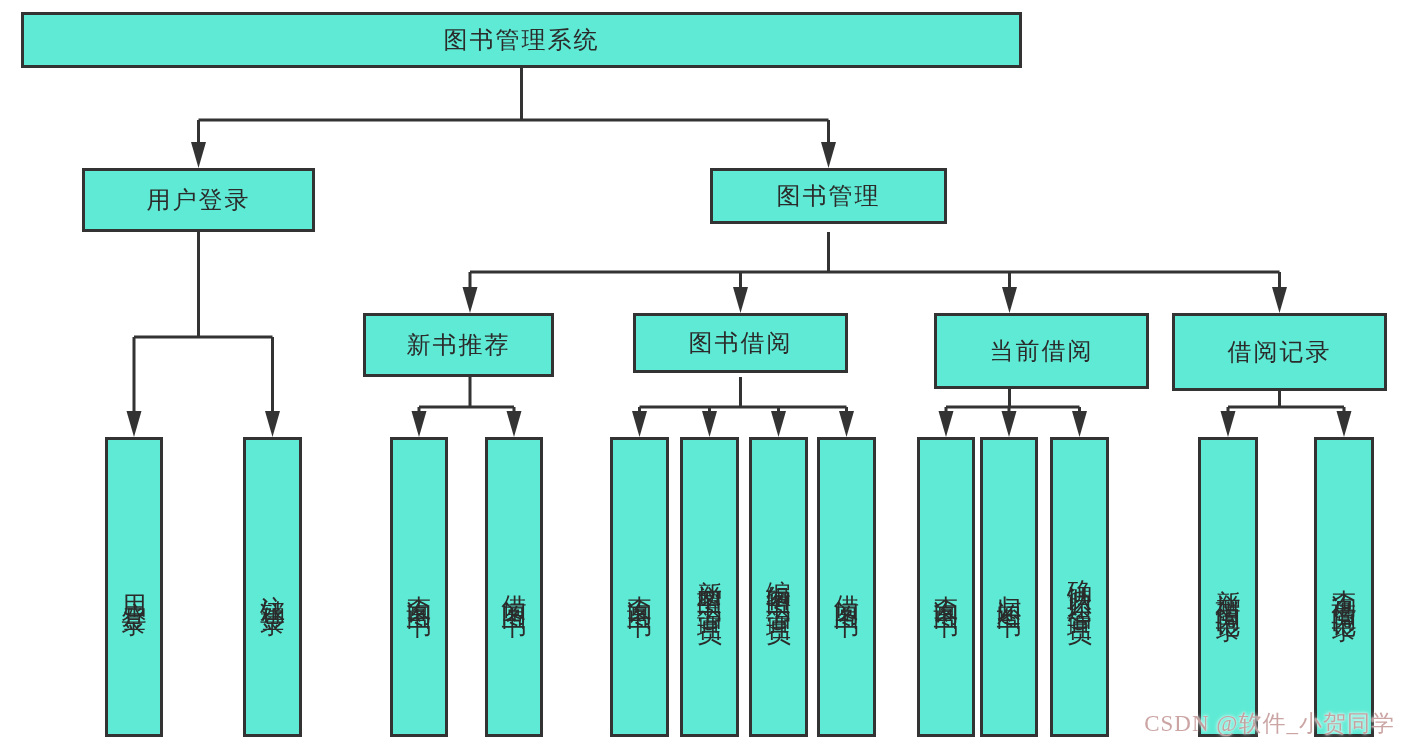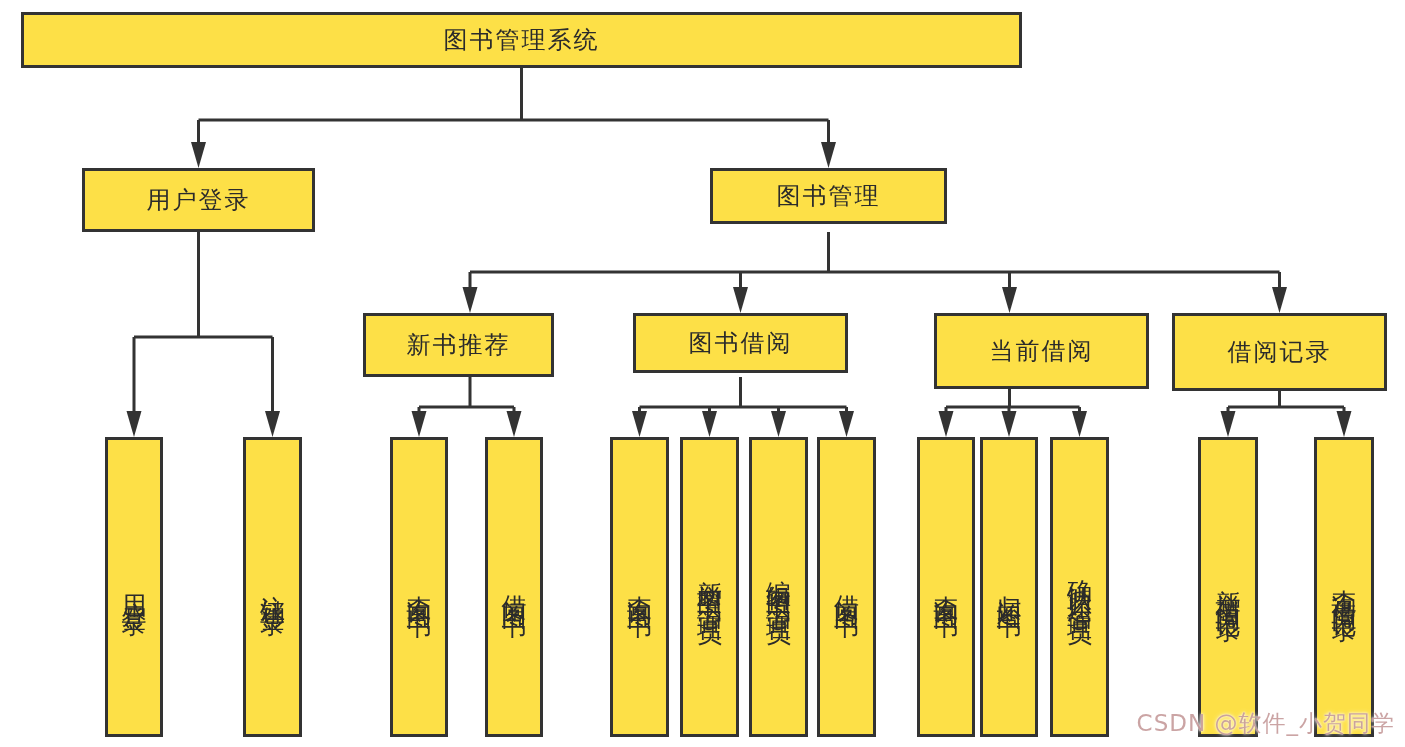--- a/index.html
+++ b/index.html
@@ -3,32 +3,32 @@
 <meta charset="utf-8">
 <style>
   * { margin:0; padding:0; box-sizing:border-box; }
   html,body { background:#ffffff; }
   body { font-family:"DejaVu Sans","Liberation Sans",sans-serif; color:#2b2b2b; }
   .stage { position:relative; width:1405px; height:747px; background:#ffffff; overflow:hidden; }
   .wires { position:absolute; left:0; top:0; width:1405px; height:747px; }
   .wires path { stroke:#333333; stroke-width:3; fill:none; }
   .wires polygon { fill:#333333; stroke:none; }
   .node {
-    position:absolute; background:#fde047; border:3px solid #333333;
+    position:absolute; background:#5eead4; border:3px solid #333333;
     display:flex; align-items:center; justify-content:center; z-index:2;
   }
   .h-label { font-size:24px; letter-spacing:2px; white-space:nowrap; }
   .v-label {
     writing-mode:vertical-rl; text-orientation:mixed;
     font-size:25px; letter-spacing:6px; line-height:1; white-space:nowrap;
   }
   .watermark {
     position:absolute; right:10px; bottom:8px; z-index:5;
     font-size:23px; letter-spacing:1px; color:#c9a0a0; opacity:0.95;
-    text-shadow:0 0 2px #ffffff, 0 0 4px #ffffff; white-space:nowrap;
+    text-shadow:0 0 2px #ffffff, 0 0 4px #ffffff; white-space:nowrap;font-family:Liberation Serif, serif;
   }
 </style>
 </head>
 <body>
 
 <div class="stage">
 
   <svg class="wires" width="1405" height="747" viewBox="0 0 1405 747">
     <g>
       <path d="M521.5 68 V120 M198.5 120 H828.5 M198.5 120 V144 M828.5 120 V144"></path>

